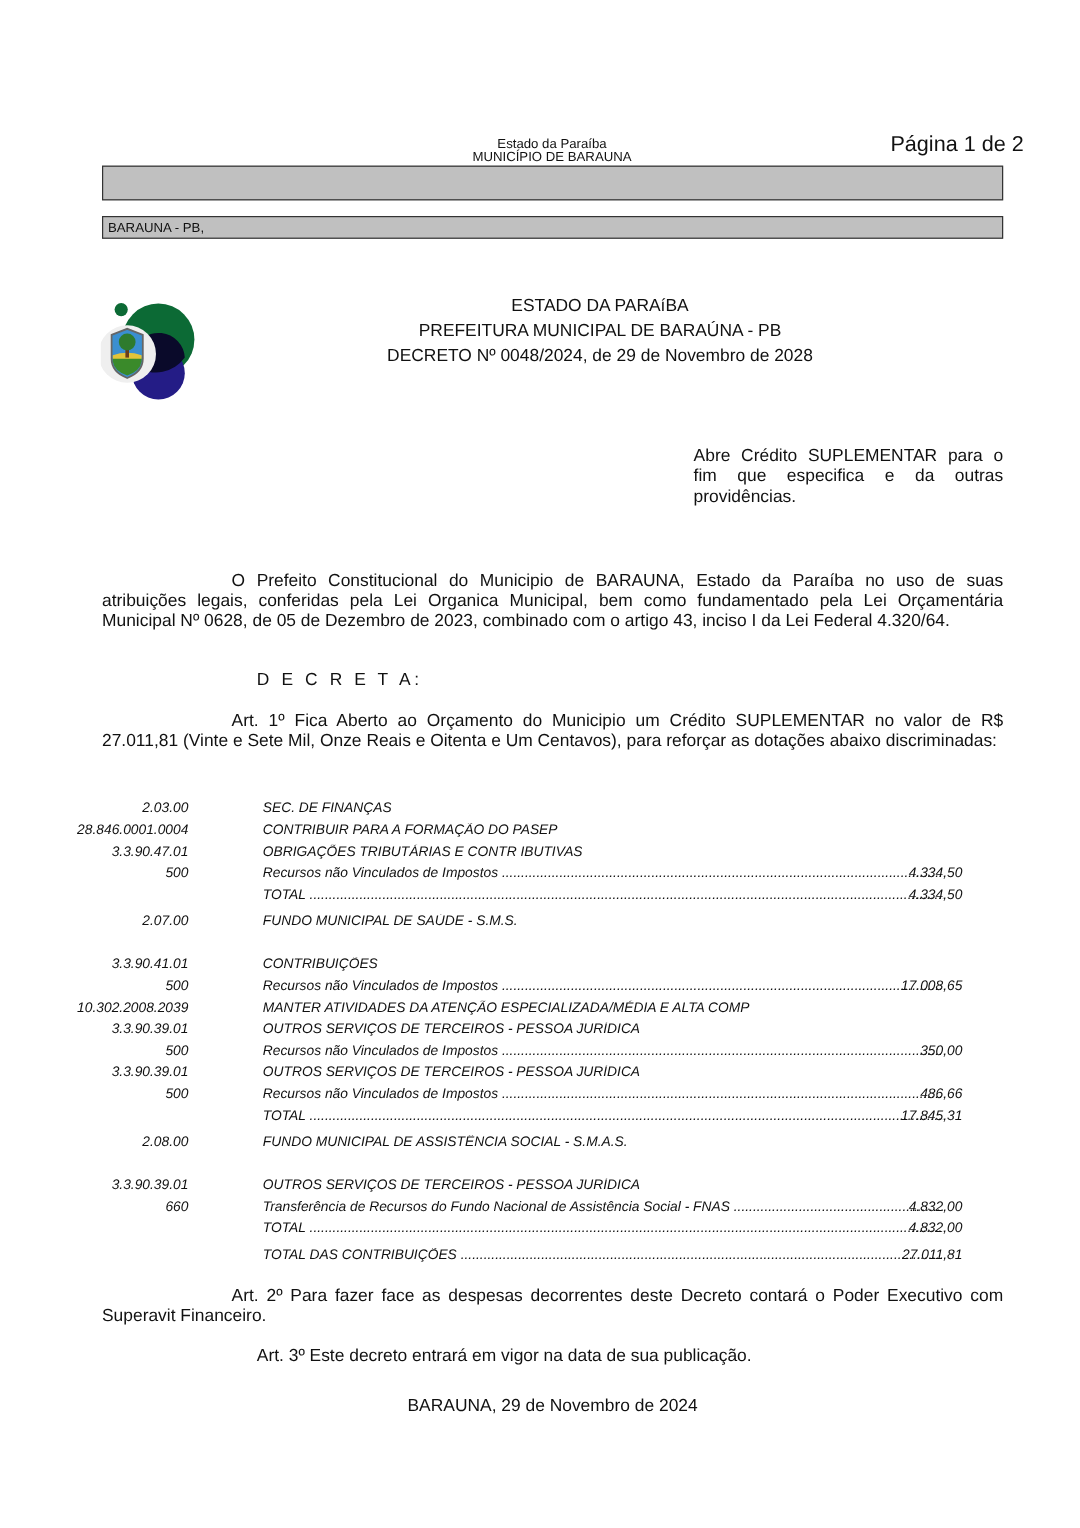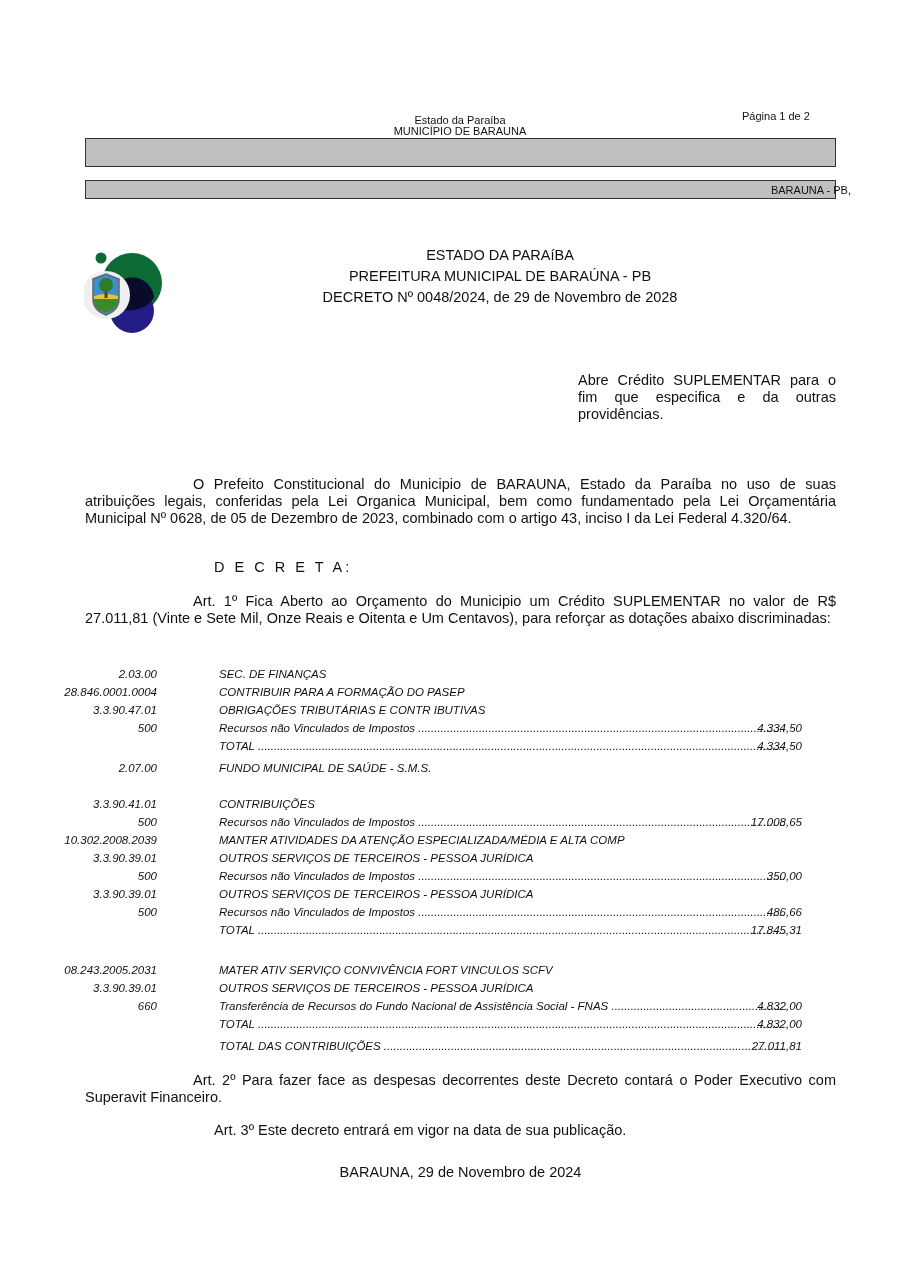--- a/index.html
+++ b/index.html
@@ -1,20 +1,20 @@
 <!DOCTYPE html>
 <html><head>
 <meta charset="utf-8">
 <style>
   html, body { margin: 0; padding: 0; background: #ffffff; }
   body { width: 900px; height: 1273px; position: relative; overflow: hidden;
          font-family: "Liberation Sans", sans-serif; color: #111; }
   .abs { position: absolute; }
   .hdr-small { font-size: 11px; line-height: 12px; text-align: center; }
-  .page-num { font-size: 11px; }
+  .page-num { font-size: 18px; }
   .graybox { background: #c0c0c0; border: 1px solid #333; box-sizing: border-box; }
   .title-block { font-size: 14.5px; line-height: 21px; text-align: center; }
   .summary { font-size: 14.5px; line-height: 17px; text-align: justify; text-align-last: left; }
   .para { font-size: 14.5px; line-height: 17px; text-align: justify; }
   .para .indent { display: inline-block; width: 108px; }
   .decreta { font-size: 14.5px; letter-spacing: 3px; }
   .tbl { font-size: 11.5px; }
   .row { position: absolute; left: 0; height: 18px; width: 760px; }
   .code { position: absolute; right: 683px; text-align: right; white-space: nowrap; }
   .desc { position: absolute; left: 139px; white-space: nowrap; overflow: hidden; }
@@ -25,21 +25,21 @@
 </style>
 </head>
 <body>
 
 <div class="abs hdr-small" style="left:360px; top:114px; width:200px;">Estado da Paraíba</div>
 <div class="abs hdr-small" style="left:360px; top:125px; width:200px;">MUNICÍPIO DE BARAUNA</div>
 <div class="abs page-num" style="left:742px; top:110px;">Página 1 de 2</div>
 
 <div class="abs graybox" style="left:85px; top:138px; width:751px; height:29px;"></div>
 <div class="abs graybox" style="left:85px; top:180px; width:751px; height:19px;">
-  <div class="hdr-small" style="position:absolute; left:16px; width:100%; top:3px; text-align:right;">BARAUNA - PB,</div>
+  <div class="hdr-small" style="position:absolute; left:4px; width:100%; top:3px; text-align:left;">BARAUNA - PB,</div>
 </div>
 
 <div class="abs logo" style="left:84px; top:248px; width:82px; height:86px;">
   <svg width="82" height="86" viewBox="0 0 82 86">
     <circle cx="17" cy="10" r="5.5" fill="#0c6a35"></circle>
     <circle cx="48" cy="35" r="30" fill="#0c6a35"></circle>
     <circle cx="48" cy="63" r="22" fill="#241c86"></circle>
     <path d="M27 45 A22 22 0 0 1 70 50 A30 30 0 0 1 30 58 Z" fill="#0a0a2a"></path>
     <circle cx="22" cy="47" r="24" fill="#efefef"></circle>
     <path d="M9 31 L22 26 L35 31 L35 51 Q35 62 22 67 Q9 62 9 51 Z" fill="#3b8fd0" stroke="#666" stroke-width="1.5"></path>
@@ -122,23 +122,23 @@
       <span class="code">500</span>
       <span class="dots">Recursos não Vinculados de Impostos</span>
       <span class="val">486,66</span>
     </div>
   <div class="row" style="top:256px;">
       <span class="code"></span>
       <span class="dots">TOTAL</span>
       <span class="val">17.845,31</span>
     </div>
 
-  <div class="row" style="top:296px;">
-      <span class="code">08.243.2005.2031</span>
-      <span class="desc">MATER ATIV SERVIÇO CONVIVÊNCIA FORT VINCULOS SCFV</span>
+  <div class="row" style="top:278px;">
+      <span class="code">2.08.00</span>
+      <span class="desc">FUNDO MUNICIPAL DE ASSISTÊNCIA SOCIAL - S.M.A.S.</span>
     </div>
   <div class="row" style="top:314px;">
       <span class="code">3.3.90.39.01</span>
       <span class="desc">OUTROS SERVIÇOS DE TERCEIROS -  PESSOA JURÍDICA</span>
     </div>
   <div class="row" style="top:332px;">
       <span class="code">660</span>
       <span class="dots">Transferência de Recursos do Fundo Nacional de Assistência Social - FNAS</span>
       <span class="val">4.832,00</span>
     </div>

